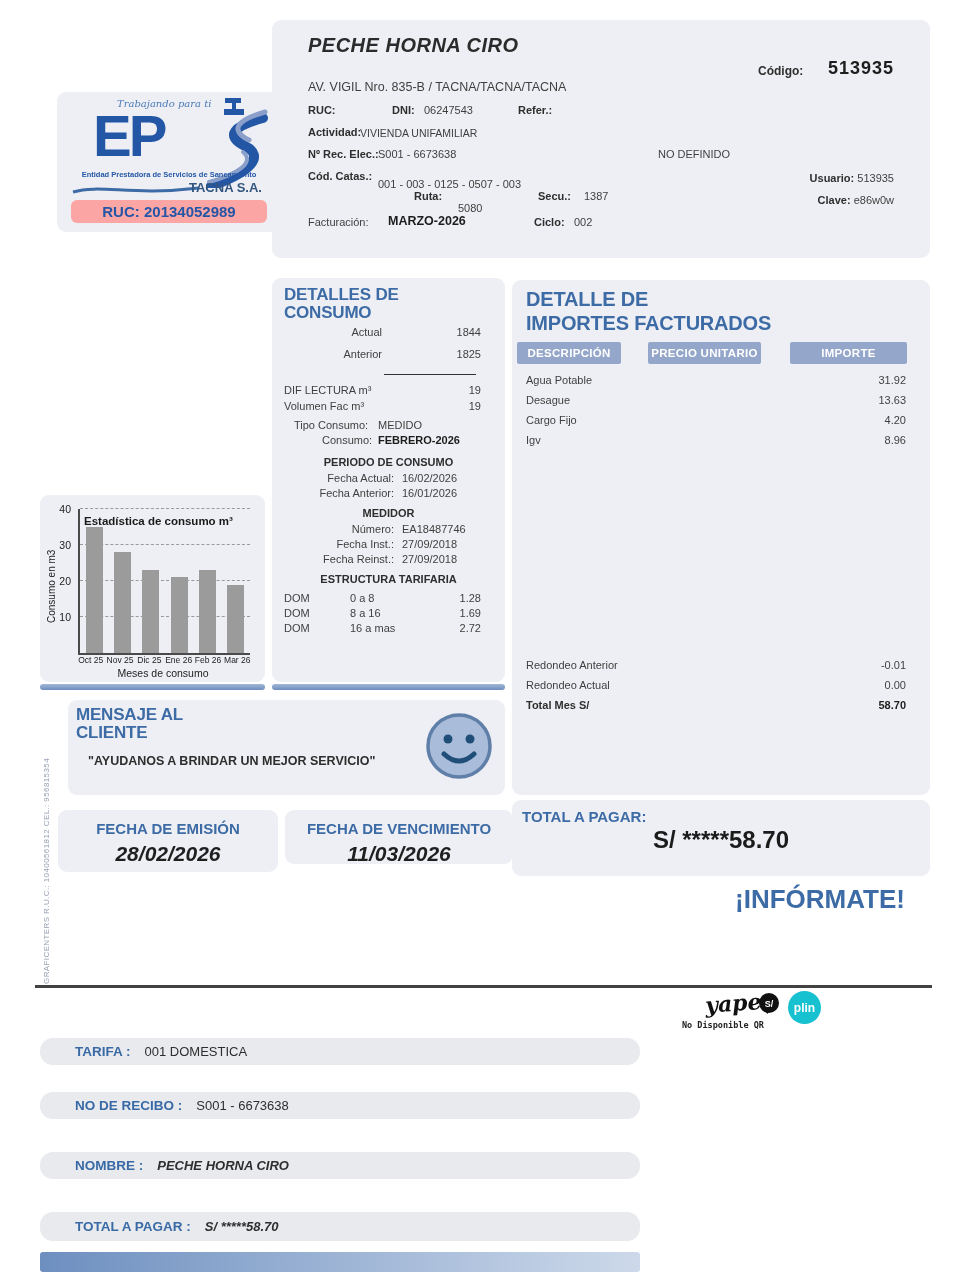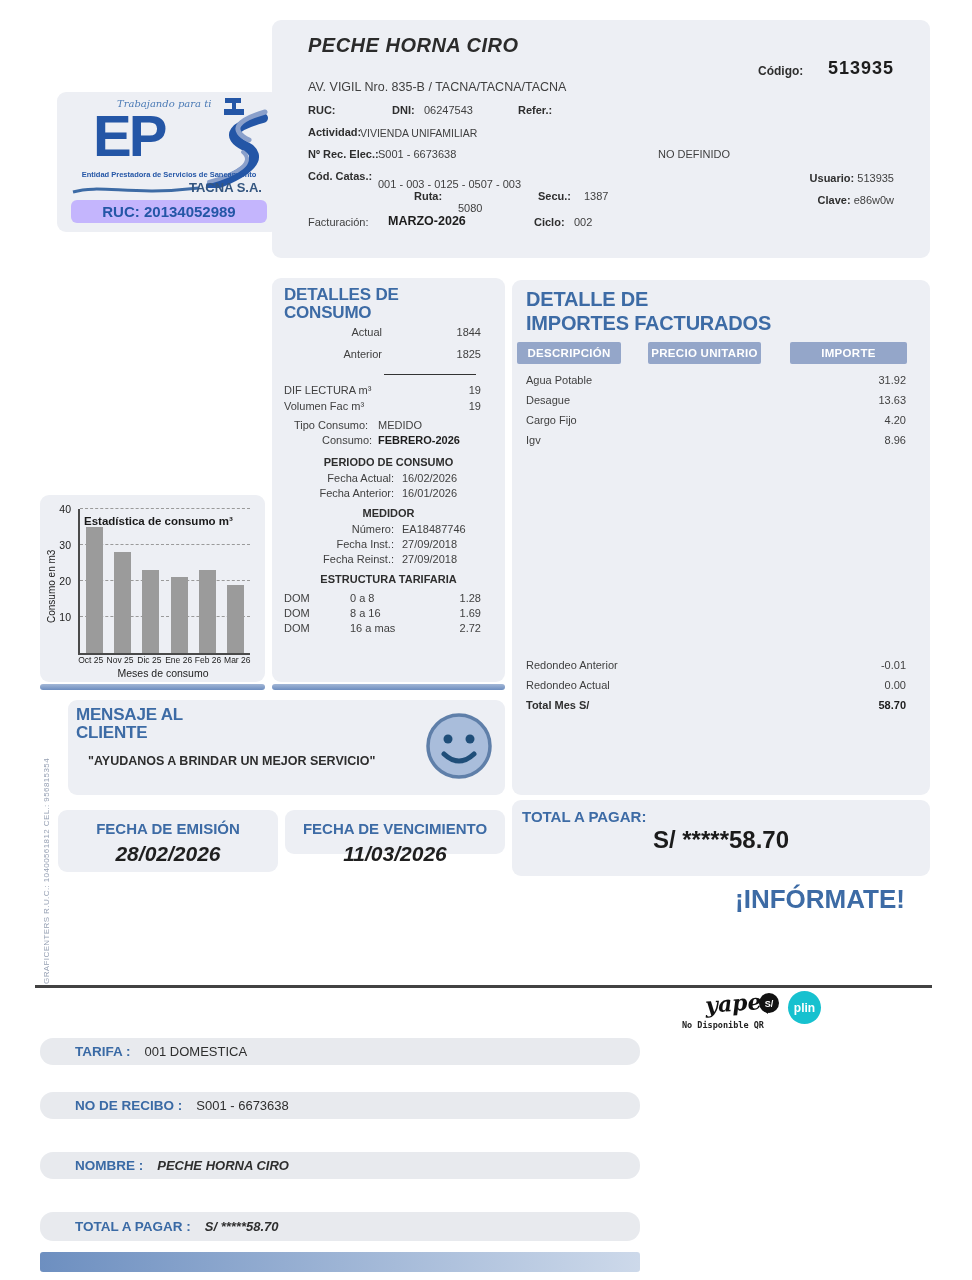--- a/index.html
+++ b/index.html
@@ -55,21 +55,21 @@
       <path d="M40 2 h16 v5 h-5 v6 h8 v6 h-20 v-6 h8 v-6 h-7 z" fill="#2456a6"></path>
       <path d="M78 22 C48 30 40 40 60 50 C80 60 66 76 26 90" stroke="#2456a6" stroke-width="10" fill="none" stroke-linecap="round"></path>
       <path d="M80 16 C52 24 44 34 64 44" stroke="#8aa0cb" stroke-width="5" fill="none" stroke-linecap="round"></path>
       <path d="M58 56 C70 66 54 78 24 86" stroke="#8aa0cb" stroke-width="4" fill="none" stroke-linecap="round"></path>
     </svg>
     <div class="abs" style="left:8px;top:78px;width:208px;text-align:center;font-size:7.5px;font-weight:bold;color:#2456a6;">Entidad Prestadora de Servicios de Saneamiento</div>
     <svg class="abs" style="left:14px;top:92px;" width="130" height="12" viewBox="0 0 130 12">
       <path d="M2 8 C30 0 60 12 128 4" stroke="#3d6ba5" stroke-width="3" fill="none"></path>
     </svg>
     <div class="abs" style="left:132px;top:88px;font-size:13px;font-weight:bold;color:#33557f;">TACNA S.A.</div>
-    <div class="abs" style="left:14px;top:108px;width:196px;text-align:center;background:#c4b5fd;border-radius:6px;
+    <div class="abs" style="left:14px;top:108px;width:196px;text-align:center;background:#fca5a5;border-radius:6px;
                 padding:3px 0;font-size:15px;font-weight:bold;color:#2456a6;">RUC: 20134052989</div>
   </div>
 
   <div class="box" style="left:272px;top:20px;width:658px;height:238px;">
     <div class="abs" style="left:36px;top:14px;font-size:20px;font-weight:bold;font-style:italic;color:#2b2b2b;letter-spacing:.5px;">PECHE HORNA CIRO</div>
     <div class="abs lbl" style="left:486px;top:44px;font-size:12px;">Código:</div>
     <div class="abs" style="left:556px;top:38px;font-size:18px;font-weight:bold;color:#1d1d1d;letter-spacing:1px;">513935</div>
     <div class="abs" style="left:36px;top:60px;font-size:12.5px;">AV. VIGIL Nro. 835-B / TACNA/TACNA/TACNA</div>
 
     <div class="abs lbl small" style="left:36px;top:84px;">RUC:</div>
@@ -246,21 +246,21 @@
     </svg>
   </div>
 
   <div class="abs" style="left:42px;top:758px;writing-mode:vertical-rl;transform:rotate(180deg);
               font-size:8px;color:#97a1b4;letter-spacing:.4px;">GRAFICENTERS   R.U.C.: 10400561812  CEL.: 956815354</div>
 
   <div class="box" style="left:58px;top:810px;width:220px;height:62px;">
     <div class="date-box-label">FECHA DE EMISIÓN</div>
     <div class="date-box-value">28/02/2026</div>
   </div>
-  <div class="box" style="left:285px;top:810px;width:220px;height:44px;">
+  <div class="box" style="left:285px;top:810px;width:220px;height:54px;padding-left:8px;">
     <div class="date-box-label">FECHA DE VENCIMIENTO</div>
     <div class="date-box-value">11/03/2026</div>
   </div>
 
   <div class="box" style="left:512px;top:800px;width:418px;height:76px;">
     <div class="abs" style="left:10px;top:8px;font-size:15px;font-weight:bold;color:#3d6ba5;">TOTAL A PAGAR:</div>
     <div class="abs center" style="left:0;top:26px;width:418px;font-size:24px;font-weight:bold;color:#1b1b1b;">S/ *****58.70</div>
   </div>
 
   <div class="abs" style="left:652px;top:884px;width:253px;text-align:right;font-size:26px;font-weight:bold;color:#3d6ba5;">¡INFÓRMATE!</div>

